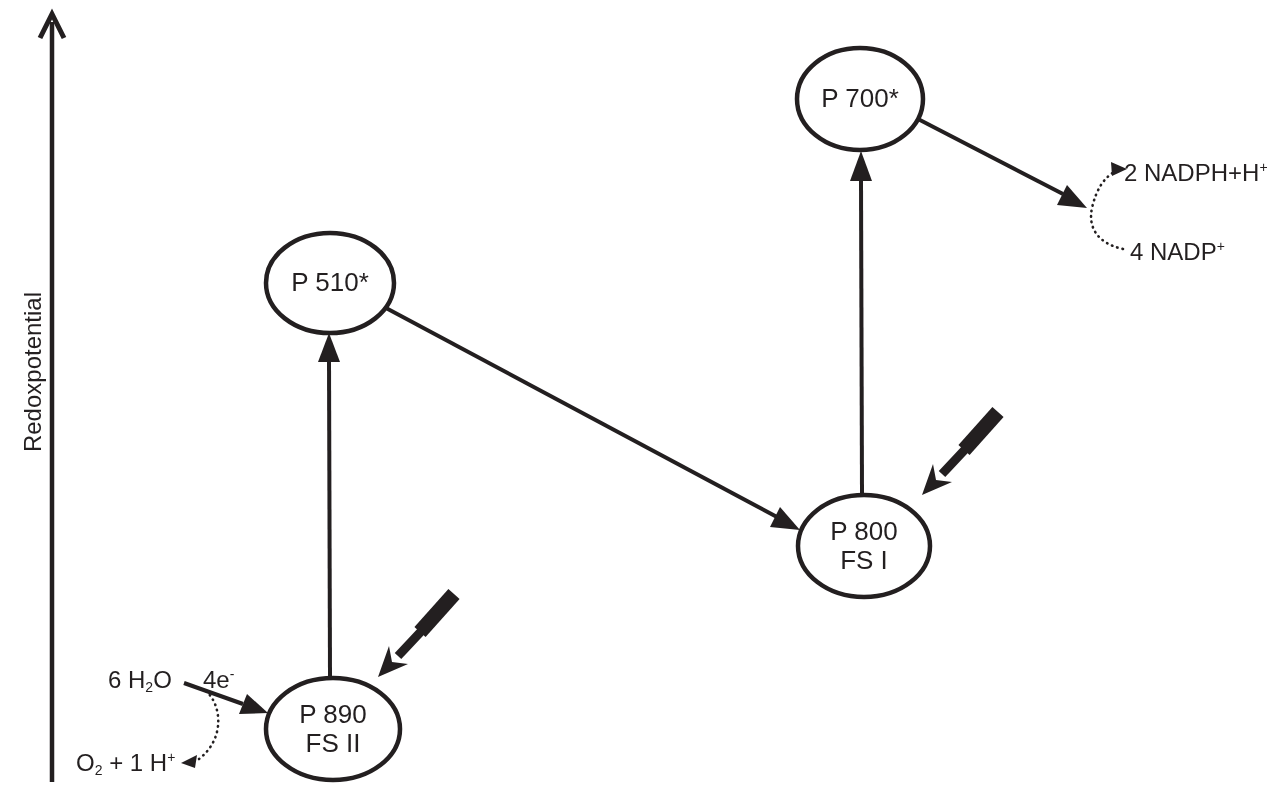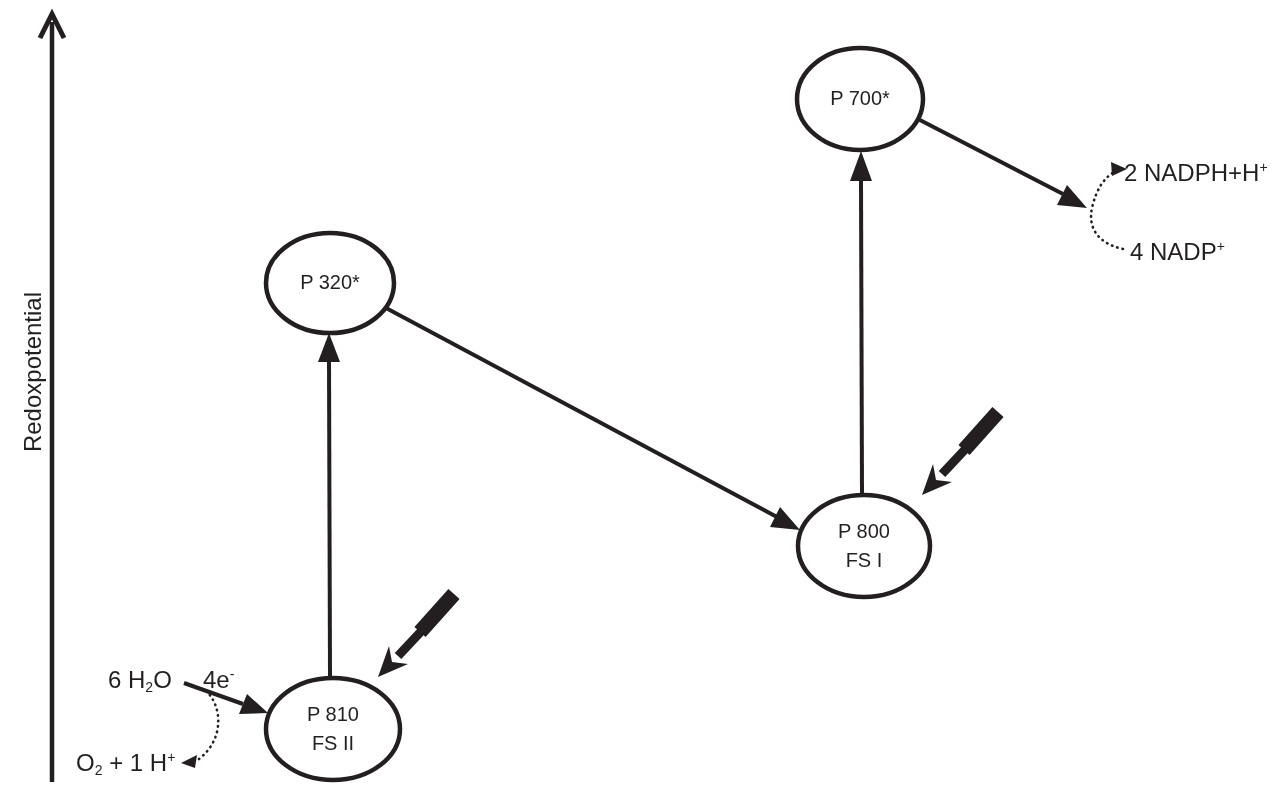--- a/index.html
+++ b/index.html
@@ -37,21 +37,21 @@
     position: absolute;
     white-space: nowrap;
     font-size: 24px;
     line-height: 26px;
     color: #231f20;
   }
   .node-label {
     position: absolute;
     width: 140px;
     text-align: center;
-    font-size: 20px;
+    font-size: 26px;
     line-height: 29px;
     color: #231f20;
   }
   .axis-label {
     position: absolute;
     left: -54px;
     top: 358px;
     width: 174px;
     text-align: center;
     font-size: 24px;
@@ -106,26 +106,26 @@
 
     <g transform="translate(916,404)">
       <line class="stroke" x1="82" y1="8" x2="48" y2="46" stroke-width="15"></line>
       <line class="stroke" x1="57" y1="37" x2="26" y2="70" stroke-width="9"></line>
       <polygon class="fillshape" points="6,91 36,78 20,76 17,60"></polygon>
     </g>
   </svg>
 
   <div class="axis-label">Redoxpotential</div>
 
-  <div class="node-label" style="left:260px; top:268px;">P 320*</div>
+  <div class="node-label" style="left:260px; top:268px;">P 510*</div>
 
   <div class="node-label" style="left:790px; top:84px;">P 700*</div>
 
   <div class="node-label" style="left:263px; top:700px;">
-    <div>P 810</div>
+    <div>P 890</div>
     <div>FS II</div>
   </div>
 
   <div class="node-label" style="left:794px; top:517px;">
     <div>P 800</div>
     <div>FS I</div>
   </div>
 
   <div class="txt" style="left:108px; top:667px;"><span>6 H</span><sub class="s">2</sub><span>O</span></div>
 

